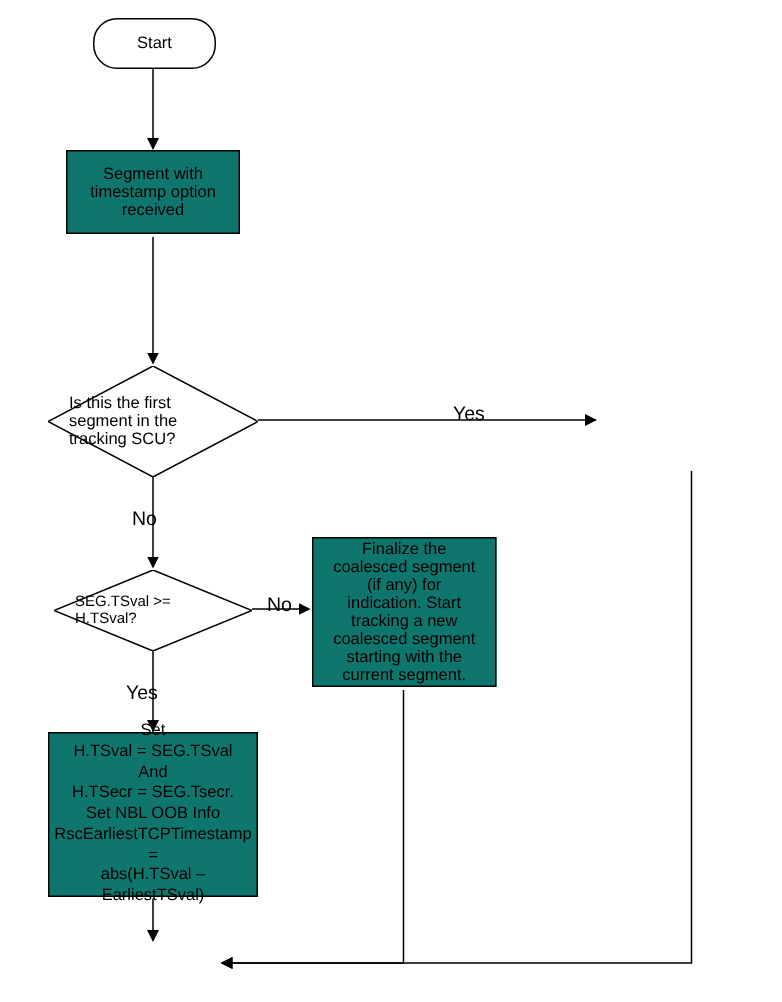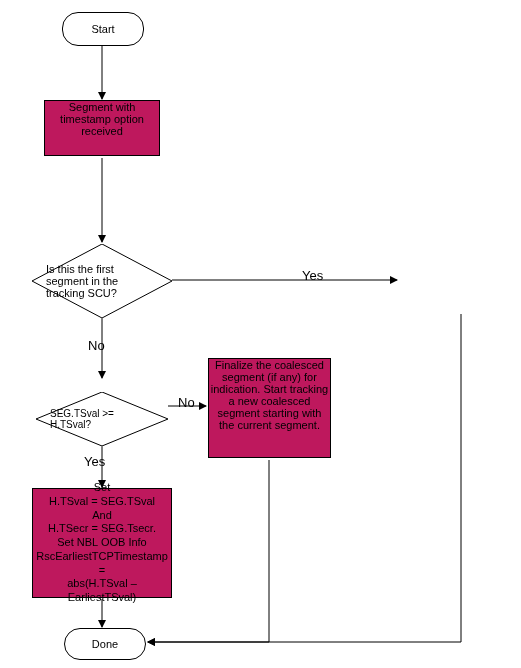--- a/index.html
+++ b/index.html
@@ -22,25 +22,26 @@
     border-radius: 16px;
     background: #fff;
     text-align: center;
     display: flex;
     align-items: center;
     justify-content: center;
   }
   .process {
     position: absolute;
     border: 1px solid #000;
-    background: #be185d;
+    background: #0f766e;
     text-align: center;
     display: flex;
+    align-items: center;
     justify-content: center;
-    padding: 0;
+    padding: 12px;
     box-sizing: border-box;
   }
   .decision {
     position: absolute;
   }
   .decision svg {
     position: absolute;
     left: 0;
     top: 0;
   }
@@ -102,21 +103,21 @@
   <div class="decision" style="left:12px;top:244px;width:140px;height:74px">
     <svg width="140" height="74">
         <polygon points="70,0 140,37 70,74 0,37" fill="#fff" stroke="#000"></polygon>
       </svg>
     <div class="dlabel">
       <span>Is this the first segment in the tracking SCU?</span>
     </div>
   </div>
 
 
-  <div class="decision" style="left:16px;top:392px;width:132px;height:54px">
+  <div class="decision" style="left:16px;top:380px;width:132px;height:54px">
     <svg width="132" height="54">
         <polygon points="66,0 132,27 66,54 0,27" fill="#fff" stroke="#000"></polygon>
       </svg>
     <div class="dlabel">
       <span style="font-size:10px">SEG.TSval  &gt;= H.TSval?</span>
     </div>
   </div>
 
   <div class="process" style="left:188px;top:358px;width:123px;height:100px">
     <span>Finalize the coalesced segment (if any) for indication. Start tracking a new coalesced segment starting with the current segment.</span>
@@ -126,22 +127,19 @@
     <div>Set</div>
     <div>H.TSval = SEG.TSval</div>
     <div>And</div>
     <div>H.TSecr = SEG.Tsecr.</div>
     <div style="height:6px"></div>
     <div>Set NBL OOB Info</div>
     <div>RscEarliestTCPTimestamp =</div>
     <div>abs(H.TSval – EarliestTSval)</div>
   </div>
 
-  <div class="terminator" style="left:44px;top:628px;width:80px;height:30px">
-    <span>Done</span>
-  </div>
 
   <div class="edge-label" style="left:282px;top:268px">Yes</div>
   <div class="edge-label" style="left:68px;top:338px">No</div>
   <div class="edge-label" style="left:158px;top:395px">No</div>
   <div class="edge-label" style="left:64px;top:454px">Yes</div>
 
 </div>
 
 </body></html>

